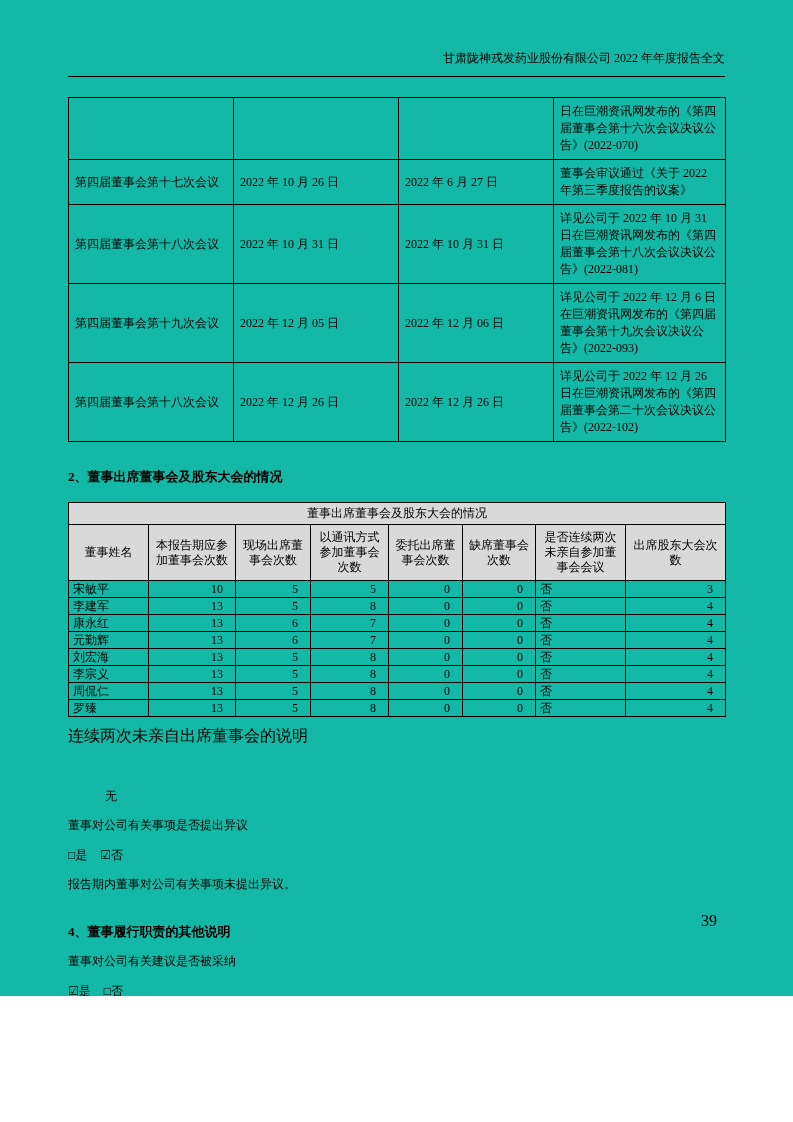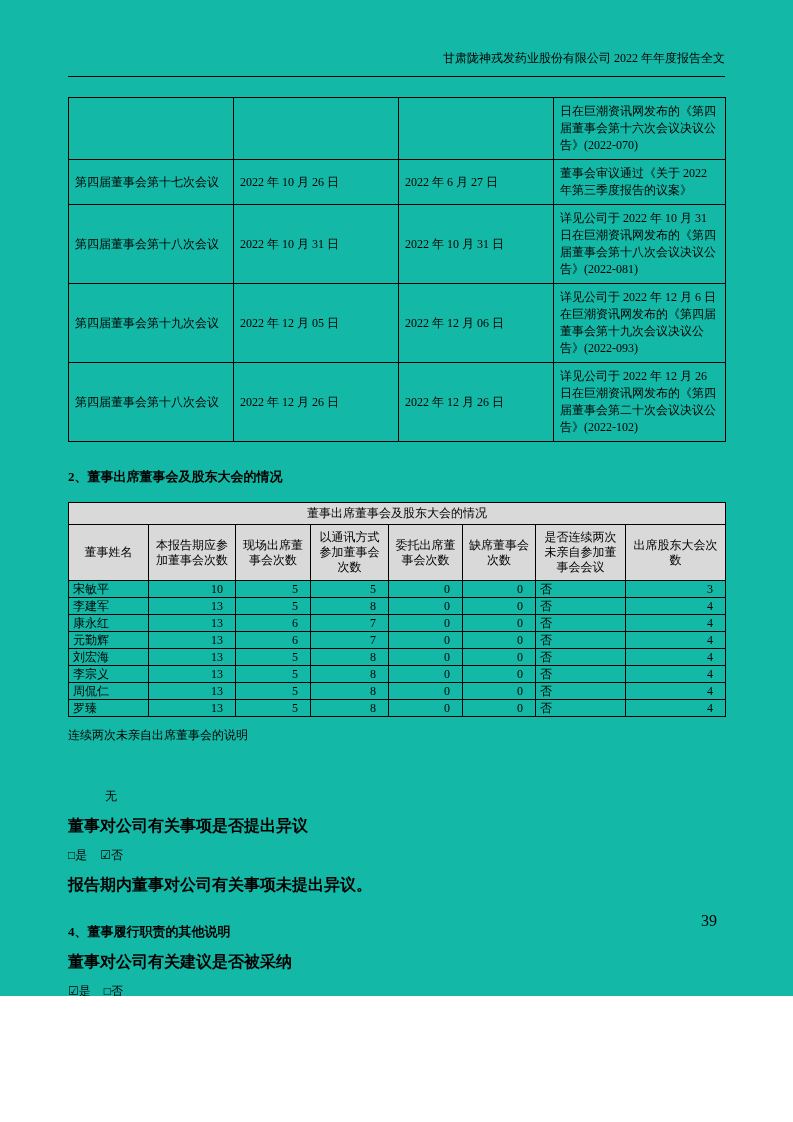--- a/index.html
+++ b/index.html
@@ -59,22 +59,22 @@
   .attendance td {
     height: 17px;
     line-height: 15px;
     padding: 0 4px;
     vertical-align: middle;
   }
   .c-name { text-align: left; }
   .c-text { text-align: left; }
   .c-num  { text-align: right; padding-right: 12px !important; }
   
-  .para { font-size: 16px; line-height: 17px; margin-top: 12px; font-weight: bold; }
-  .note { font-size: 12px; line-height: 17px; margin-top: 10px; }
+  .para { font-size: 12px; line-height: 17px; margin-top: 12px; }
+  .note { font-size: 16px; line-height: 17px; margin-top: 10px; }
   .answer-none { font-size: 12px; margin-top: 44px; padding-left: 37px; }
   .section-heading {
     font-size: 13px;
     font-weight: bold;
     margin-top: 30px;
     font-family: Liberation Serif, serif;
   }
   .section-heading.first { margin-top: 26px; }
   .checkbox-line { font-size: 12px; margin-top: 13px; font-family: Liberation Serif, serif; }
   .checkbox-line .cb { margin-right: 10px; }

